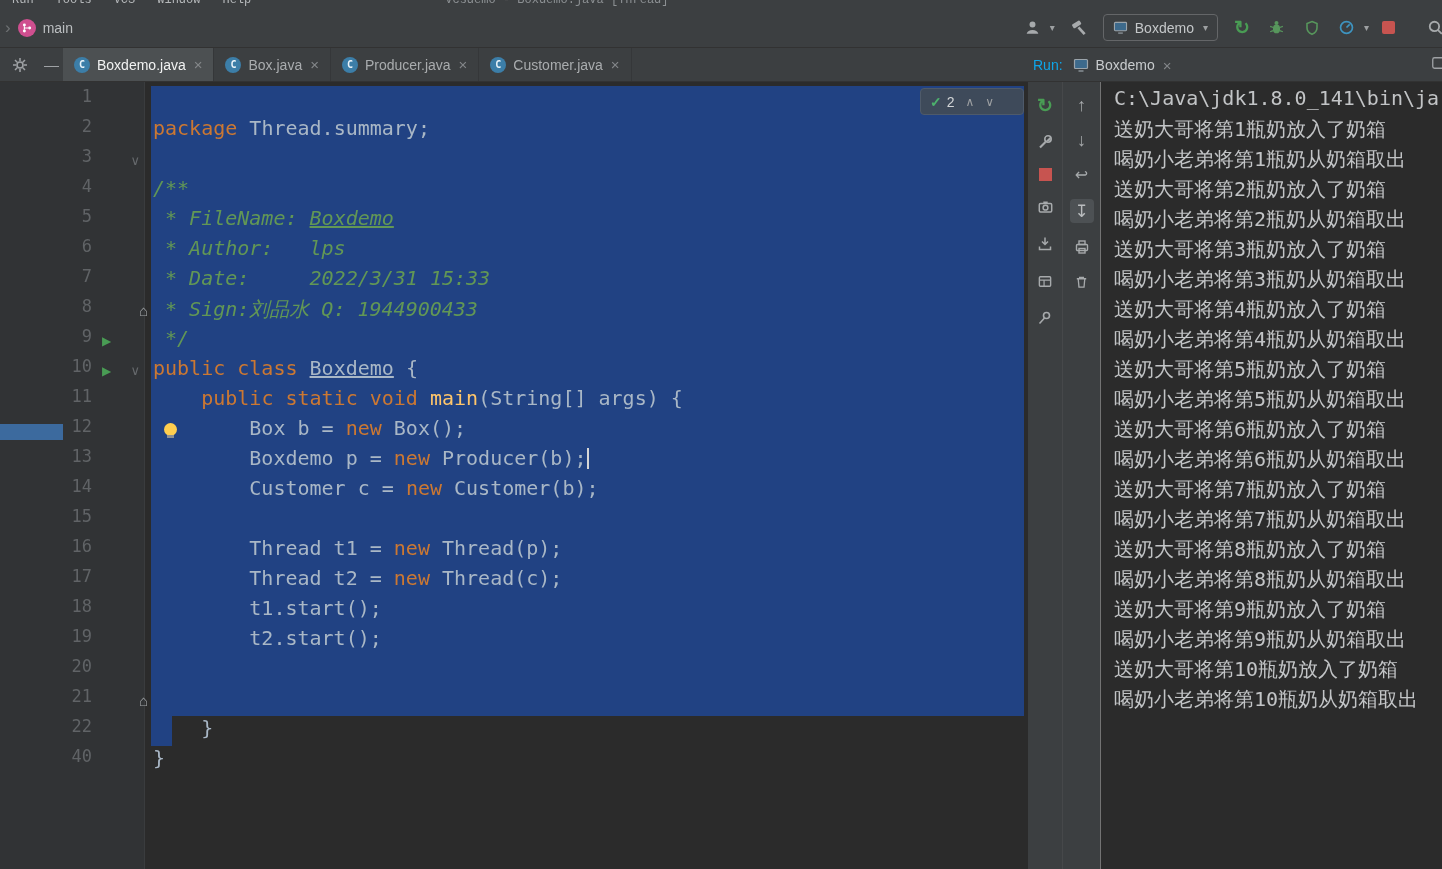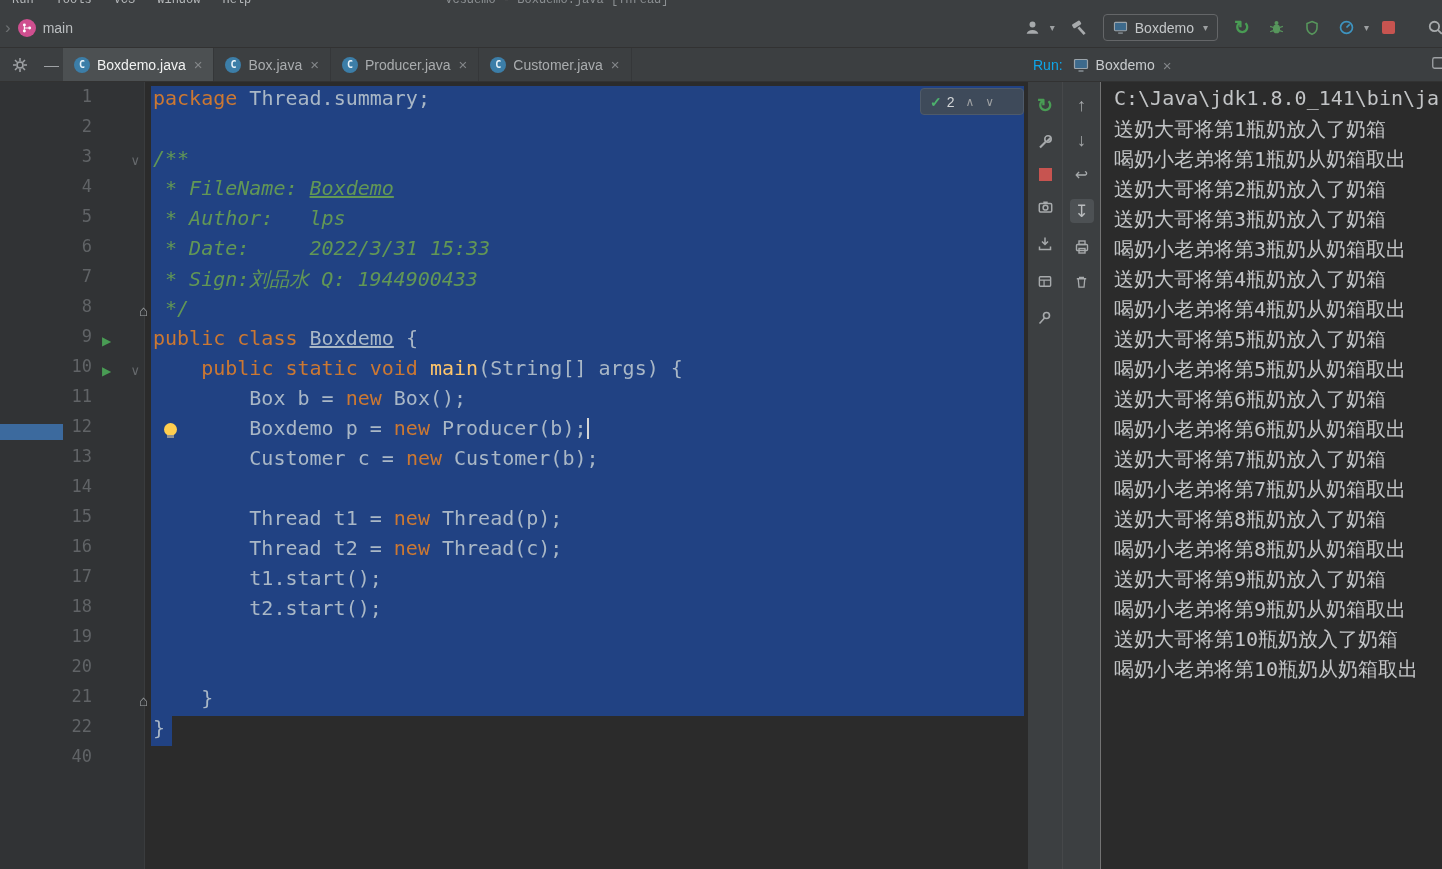--- a/index.html
+++ b/index.html
@@ -47,21 +47,21 @@
   .sel-a{position:absolute;left:151px;top:4px;width:873px;height:630px;background:#214283;}
   .sel-b{position:absolute;left:151px;top:634px;width:21px;height:30px;background:#214283;}
   .active-line-marker{position:absolute;left:0;top:342px;width:63px;height:16px;background:#3c6a9e;}
   .rows{position:absolute;left:0;top:4px;width:100%;}
   .row{display:flex;height:30px;line-height:30px;}
   .ln{width:92px;flex:none;text-align:right;color:#606366;font:17px "DejaVu Sans Mono",monospace;}
   .gut{width:53px;flex:none;position:relative;}
   .run-arrow{position:absolute;left:10px;top:0;color:#499c54;font-size:12px;cursor:pointer;}
   .fold-icon{position:absolute;right:5px;top:0;color:#66696c;font-size:13px;cursor:pointer;}
   .fold-end-icon{position:absolute;right:-3px;top:0;color:#a2a5a7;font-size:15px;cursor:pointer;}
-  .code{font:20px "DejaVu Sans Mono",monospace;padding-left:8px;white-space:pre;color:#a9b7c6;}
+  .code{font:20px "DejaVu Sans Mono",monospace;padding-left:8px;white-space:pre;color:#a9b7c6;margin-top:30px;}
   .tk.kw{color:#cc7832;}
   .tk.pl{color:#a9b7c6;}
   .tk.plu{color:#a9b7c6;text-decoration:underline;}
   .tk.doc{color:#629755;font-style:italic;}
   .tk.docu{color:#629755;font-style:italic;text-decoration:underline;}
   .tk.fn{color:#ffc66b;}
   .caret{display:inline-block;width:2px;height:21px;background:#d6d6d6;vertical-align:-4px;}
   .bulb{position:absolute;left:164px;top:341px;width:13px;height:13px;background:#ffce4f;border-radius:50%;}
   .bulb::after{content:"";position:absolute;left:3px;top:12px;width:7px;height:3px;background:#8d9092;}
   .inspection{position:absolute;left:920px;top:6px;width:104px;height:27px;background:#3e4a5a;border:1px solid #4e5a6a;border-radius:4px;display:flex;align-items:center;gap:5px;padding:0 9px;box-sizing:border-box;}
@@ -409,20 +409,21 @@
         </svg>
     </span>
   </div>
 
   <div class="console">
     <div id="console-lines">
         <div class="cline">C:\Java\jdk1.8.0_141\bin\ja</div>
         <div class="cline">送奶大哥将第1瓶奶放入了奶箱</div>
         <div class="cline">喝奶小老弟将第1瓶奶从奶箱取出</div>
         <div class="cline">送奶大哥将第2瓶奶放入了奶箱</div>
+        <div class="cline">喝奶小老弟将第2瓶奶从奶箱取出</div>
         <div class="cline">送奶大哥将第3瓶奶放入了奶箱</div>
         <div class="cline">喝奶小老弟将第3瓶奶从奶箱取出</div>
         <div class="cline">送奶大哥将第4瓶奶放入了奶箱</div>
         <div class="cline">喝奶小老弟将第4瓶奶从奶箱取出</div>
         <div class="cline">送奶大哥将第5瓶奶放入了奶箱</div>
         <div class="cline">喝奶小老弟将第5瓶奶从奶箱取出</div>
         <div class="cline">送奶大哥将第6瓶奶放入了奶箱</div>
         <div class="cline">喝奶小老弟将第6瓶奶从奶箱取出</div>
         <div class="cline">送奶大哥将第7瓶奶放入了奶箱</div>
         <div class="cline">喝奶小老弟将第7瓶奶从奶箱取出</div>

